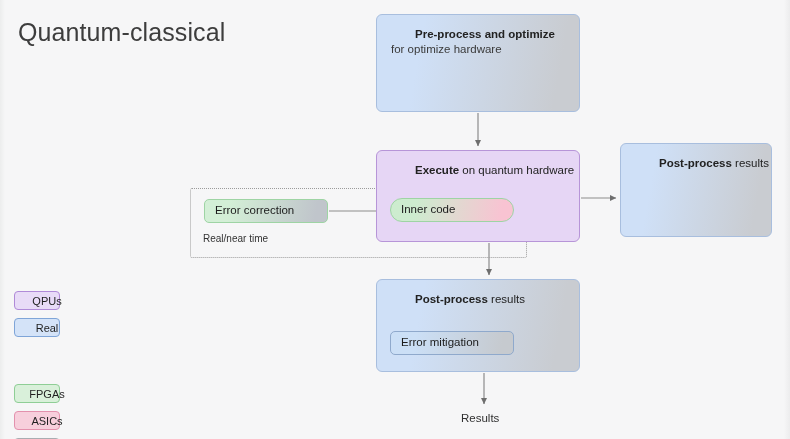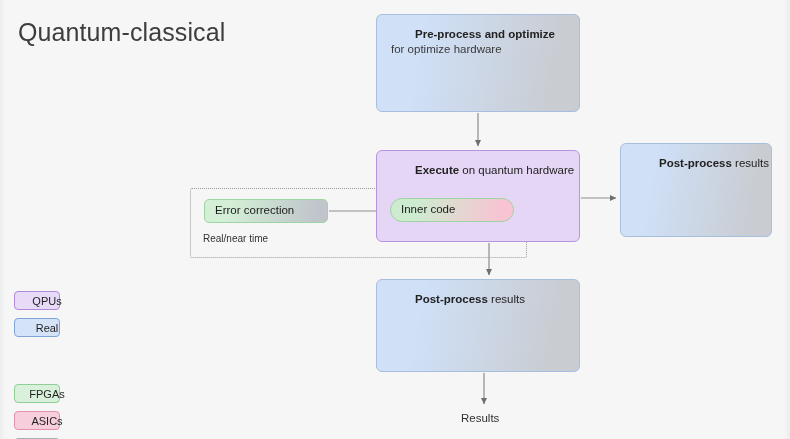--- a/index.html
+++ b/index.html
@@ -239,20 +239,23 @@
   </div>
 
   <div class="node" id="box-error-correction" style="background: linear-gradient(100deg, rgb(211, 239, 214) 0%, rgb(211, 239, 214) 20%, rgb(192, 197, 203) 90%, rgb(192, 197, 203) 100%); border-color: rgb(158, 212, 164);">
     <span class="inner-text">Error correction</span>
   </div>
 
   <div class="node" id="box-inner-code" style="background: linear-gradient(100deg, rgb(205, 236, 207) 0%, rgb(205, 236, 207) 20%, rgb(248, 195, 210) 90%, rgb(248, 195, 210) 100%); border-color: rgb(158, 212, 164);">
     <span class="inner-text">Inner code</span>
   </div>
 
+  <div class="node" id="box-error-mitigation" style="background: linear-gradient(100deg, rgb(203, 223, 246) 0%, rgb(203, 223, 246) 20%, rgb(198, 202, 207) 90%, rgb(198, 202, 207) 100%); border-color: rgb(143, 169, 204);">
+    <span class="inner-text">Error mitigation</span>
+  </div>
 
   <div id="results-label">Results</div>
 
   <div id="legend">
       <div class="legend-item" style="background: rgb(232, 219, 247); border: 1px solid rgb(176, 138, 216);">
         <span>QPUs</span>
       </div>
       <div class="legend-item" style="background: rgb(212, 227, 248); border: 1px solid rgb(127, 165, 216);">
         <span>Real</span>
       </div>

